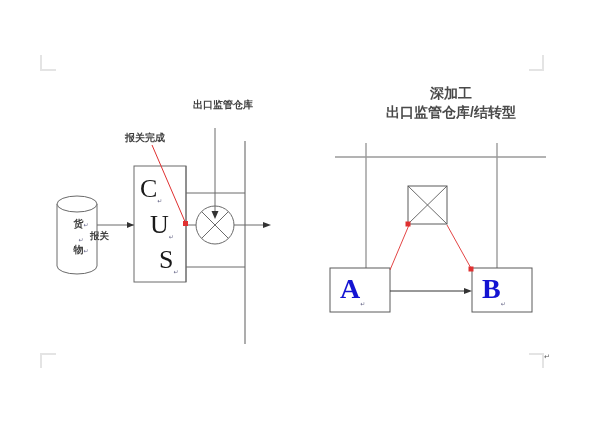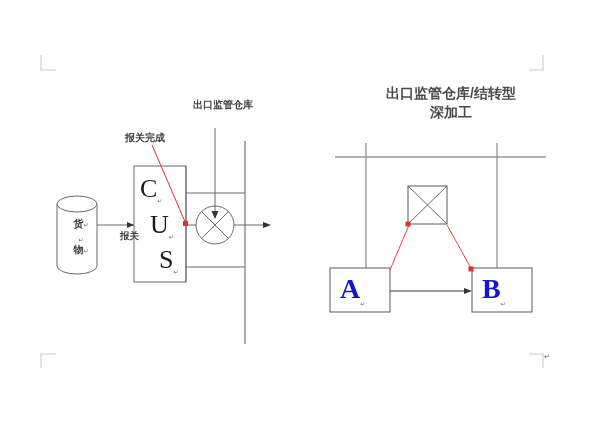--- a/index.html
+++ b/index.html
@@ -103,21 +103,21 @@
     <polygon points="215,219 211.5,211 218.5,211" fill="#333333"></polygon>
 
     <line x1="152" y1="145" x2="186" y2="224" stroke="#e03030" stroke-width="1"></line>
     <rect x="183" y="221" width="5" height="5" fill="#e03030"></rect>
   </svg>
 
   <div class="txt cjk label-sm" style="left:193px;top:100px;font-size:10px;">出口监管仓库</div>
 
   <div class="txt cjk label-sm" style="left:125px;top:133px;font-size:10px;">报关完成</div>
 
-  <div class="txt cjk label-sm" style="left:120px;top:231px;font-size:9.5px;">报关</div>
+  <div class="txt cjk label-sm" style="left:90px;top:231px;font-size:9.5px;">报关</div>
 
   <div class="txt" style="left:68px;top:213px;width:26px;text-align:center;">
     <span class="cjk" style="font-size:10px;">货</span><span class="pilcrow" style="position:static;">↵</span>
   </div>
   <div class="txt" style="left:68px;top:228px;width:26px;text-align:center;">
     <span class="pilcrow" style="position:static;">↵</span>
   </div>
   <div class="txt" style="left:68px;top:239px;width:26px;text-align:center;">
     <span class="cjk" style="font-size:10px;">物</span><span class="pilcrow" style="position:static;">↵</span>
   </div>
@@ -154,22 +154,22 @@
     <polygon points="472,291 464,288 464,294" fill="#333333"></polygon>
 
     <line x1="390" y1="270" x2="409" y2="225" stroke="#e03030" stroke-width="0.9"></line>
     <rect x="405.5" y="221.5" width="5" height="5" fill="#e03030"></rect>
 
     <line x1="447" y1="225" x2="472" y2="270" stroke="#e03030" stroke-width="0.9"></line>
     <rect x="468.5" y="266.5" width="5" height="5" fill="#e03030"></rect>
   </svg>
 
   <div class="txt title-cjk" style="left:356px;top:84px;width:190px;">
+    <div>深加工</div>
     <div>出口监管仓库/结转型</div>
-    <div>深加工</div>
   </div>
 
   <div class="txt" style="left:340px;top:275px;">
     <span class="blue-letter">A</span><span class="pilcrow" style="position:relative;top:8px;">↵</span>
   </div>
   <div class="txt" style="left:482px;top:275px;">
     <span class="blue-letter">B</span><span class="pilcrow" style="position:relative;top:8px;">↵</span>
   </div>
 
   <div class="txt" style="left:544px;top:345px;">

